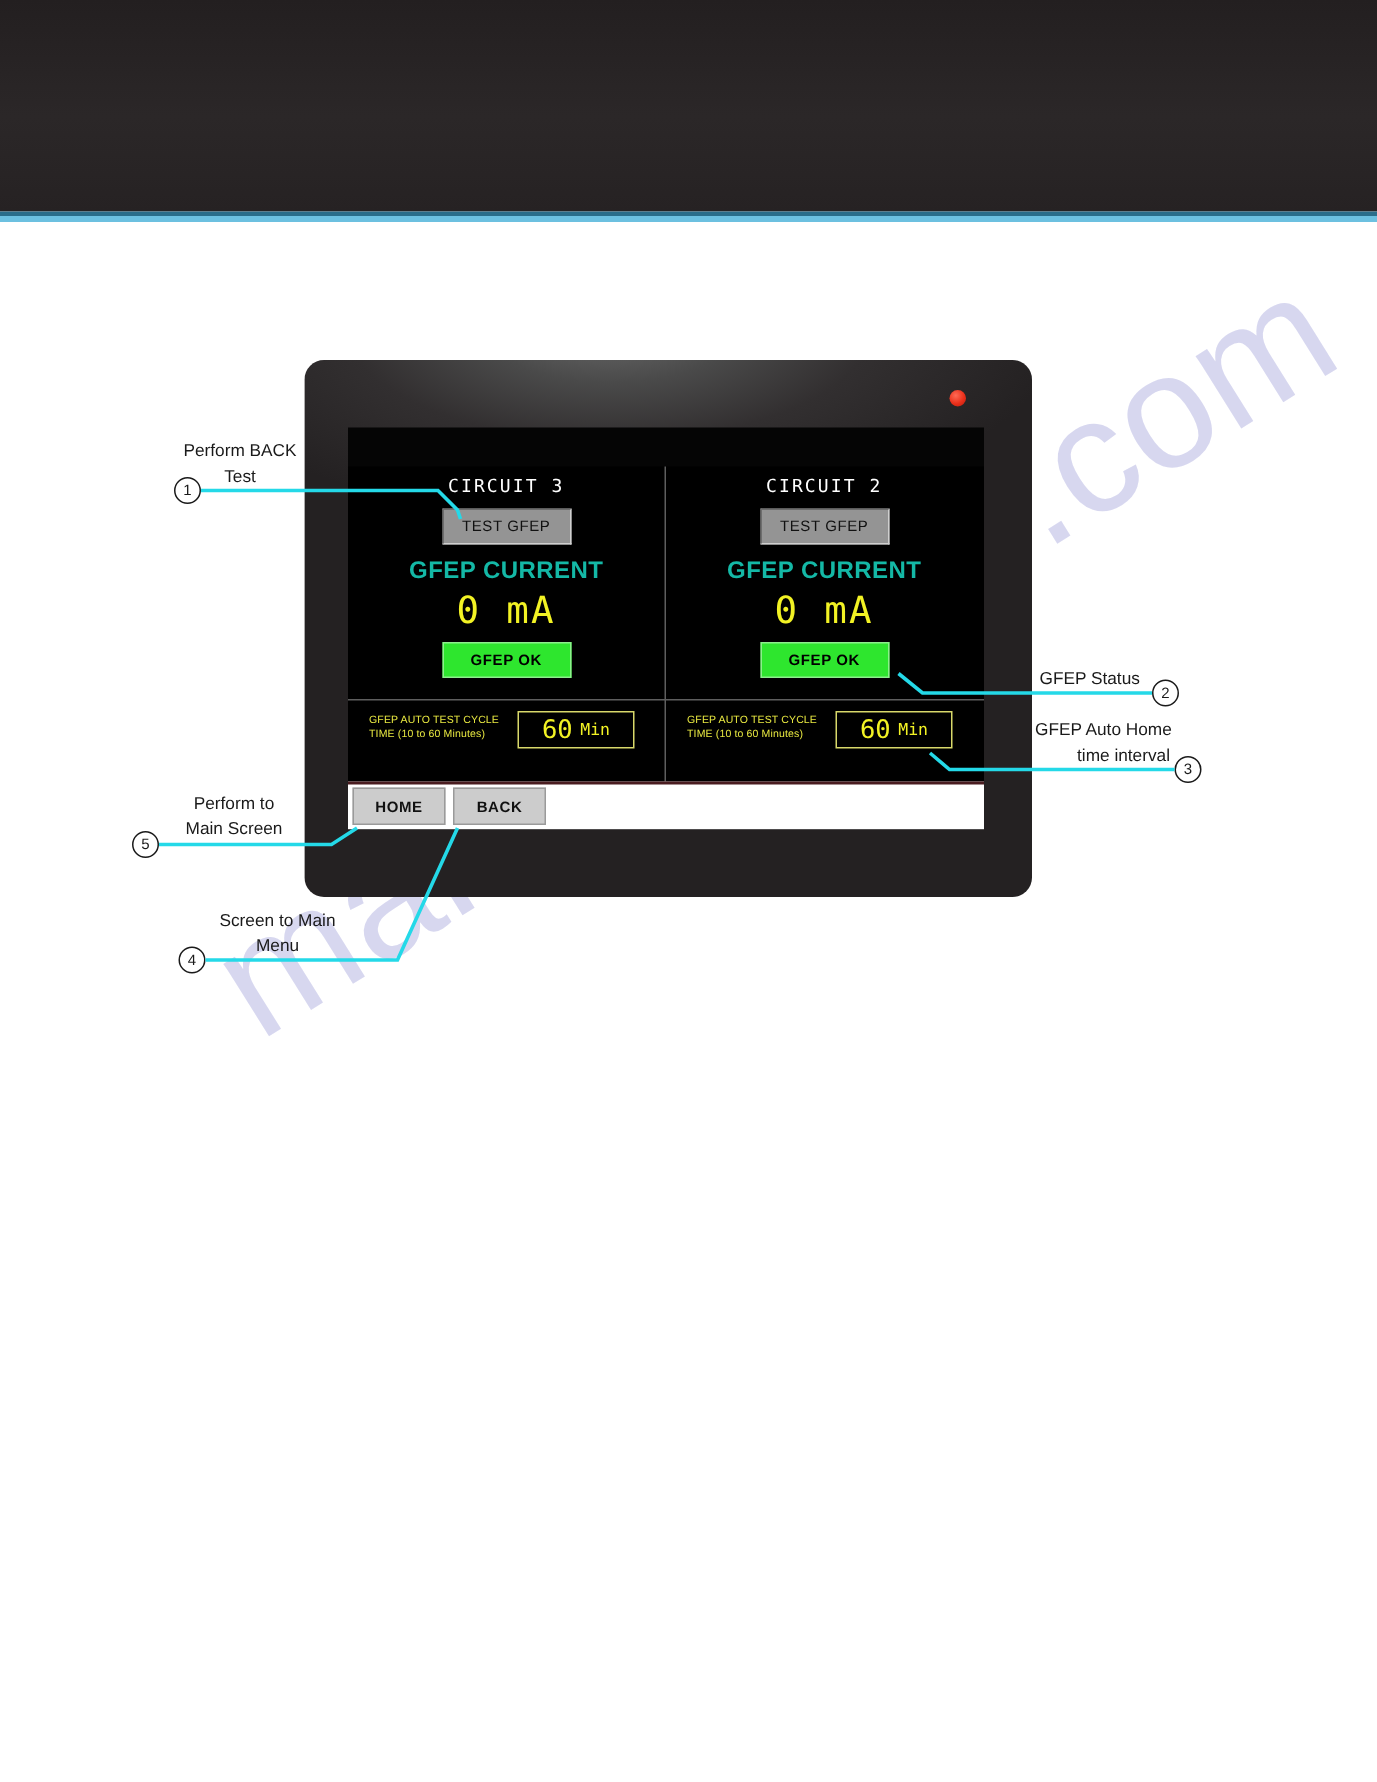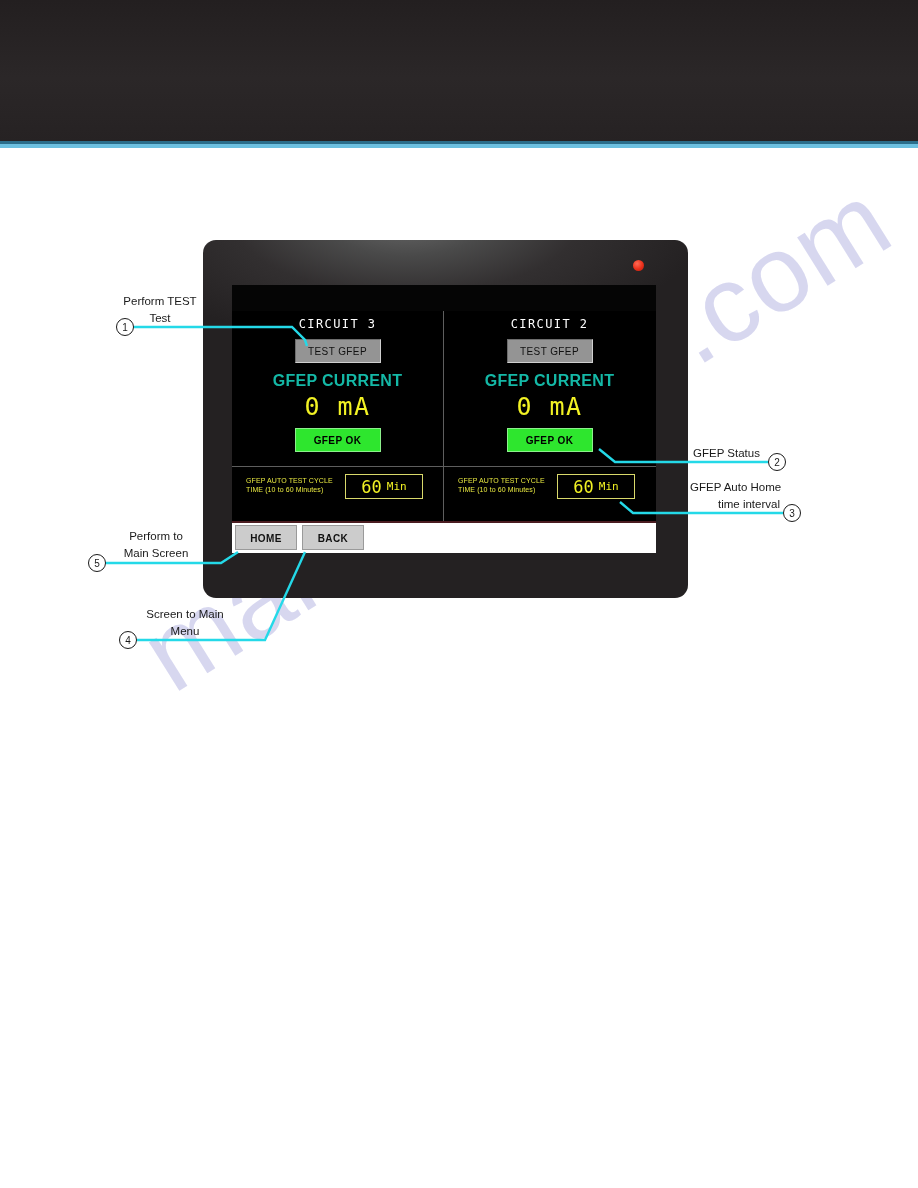--- a/index.html
+++ b/index.html
@@ -356,21 +356,21 @@
     </div>
   </div>
 
   <div id="screen-footer">
     <button class="nav-btn" id="btn-home">HOME</button>
     <button class="nav-btn" id="btn-back">BACK</button>
   </div>
 </div>
 
 <div class="callout-label" style="left:121px; top:293px; text-align:center; width:78px;">
-  <div>Perform TEST</div>
+  <div>Perform BACK</div>
   <div>Test</div>
 </div>
 <div class="callout-circle" style="left:116px; top:318px;">1</div>
 <svg class="leader" style="left:0; top:0; width:918px; height:1188px;">
   <polyline points="134,327 292,327 305,340 307,346"></polyline>
 </svg>
 
 <div class="callout-label" style="left:693px; top:445px;">
   <div>GFEP Status</div>
 </div>

